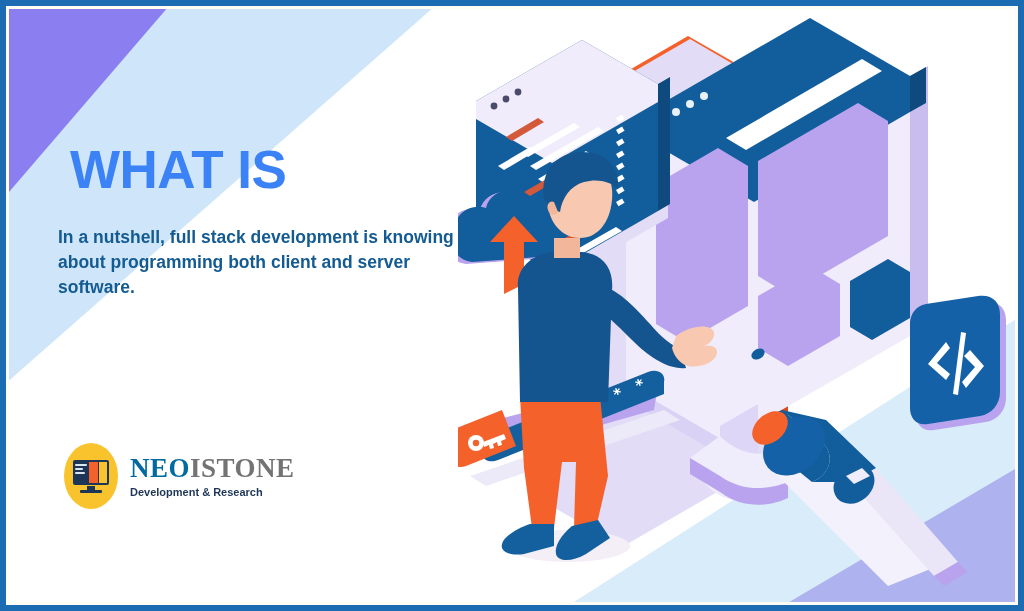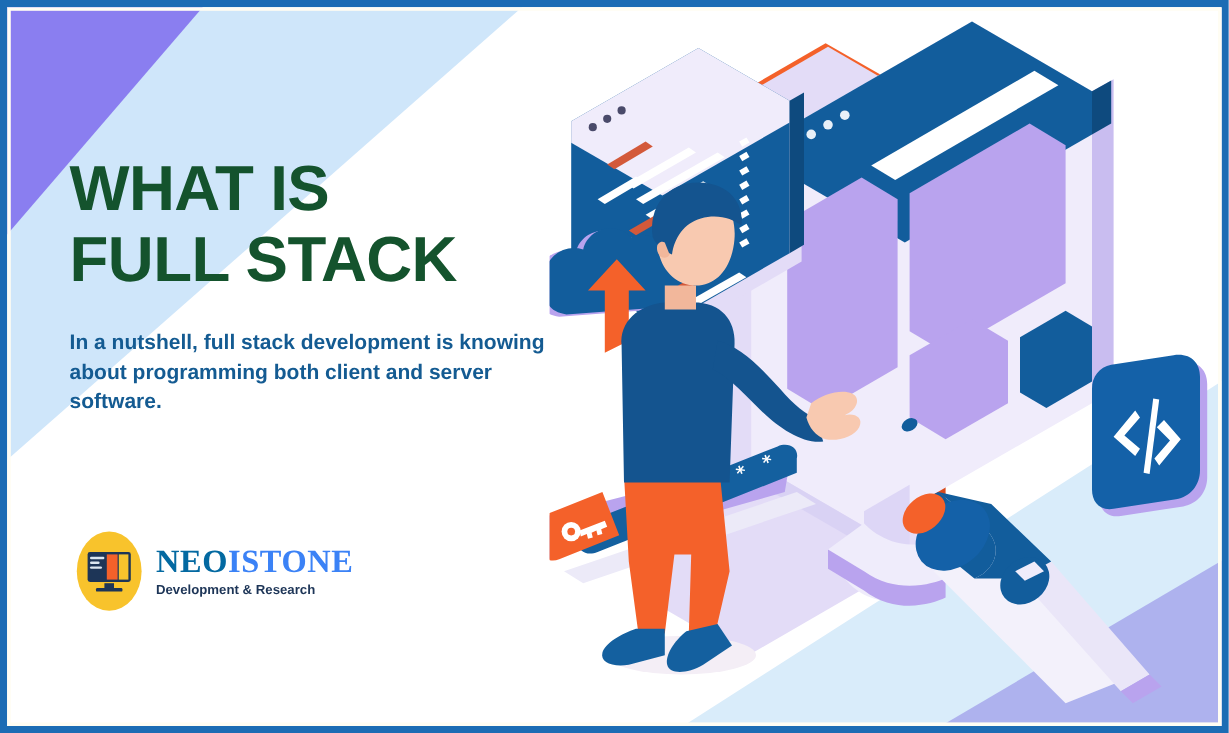--- a/index.html
+++ b/index.html
@@ -76,27 +76,27 @@
   }
 
   
   .text-col {
     position: absolute;
     left: 52px; top: 122px;
     width: 480px;
     z-index: 4;
   }
   .headline {
-    margin: 0;
+    margin: 12px;
     font-family: "Liberation Sans", sans-serif;
     font-weight: bold;
     font-size: 53px;
     line-height: 1.12;
     letter-spacing: -0.5px;
-    color: #14532d;
+    color: #3b82f6;
     text-transform: uppercase;
   }
   .headline .hl-line { display: block; white-space: nowrap; }
 
   .subtext {
     margin: 26px 0 0 0;
     font-family: "Liberation Sans", sans-serif;
     font-weight: bold;
     font-size: 17.5px;
     line-height: 1.42;
@@ -171,21 +171,21 @@
   .logo-text { margin-left: 12px; }
   .logo-word {
     font-family: "Liberation Serif", serif;
     font-weight: bold;
     font-size: 27px;
     letter-spacing: 0.5px;
     line-height: 1;
     white-space: nowrap;
   }
   .logo-word .w-neo { color: #0369a1; }
-  .logo-word .w-istone { color: #3b82f6; }
+  .logo-word .w-istone { color: #737373; }
   .logo-tagline {
     font-family: "Liberation Sans", sans-serif;
     font-weight: bold;
     font-size: 11px;
     color: #1d3557;
     margin-top: 4px;
     white-space: nowrap;
   }
 
   
@@ -369,21 +369,20 @@
           <path d="M86,192 C82,166 98,146 124,146 C150,146 162,164 160,182 C152,176 140,172 126,176 C112,180 104,192 102,206 C96,204 90,200 86,192 Z" fill="#14548f"></path>
 
           <path d="M96,196 C92,194 88,198 90,204 C92,210 98,210 100,206 Z" fill="#f2b79b"></path>
         </g>
       </svg>
     </div>
 
     <div class="text-col">
       <h1 class="headline">
         <span class="hl-line">WHAT IS</span>
-        <span class="hl-line">FULL STACK</span>
       </h1>
       <p class="subtext">In a nutshell, full stack development is knowing about programming both client and server software.</p>
     </div>
 
     <div class="logo-block">
       <div class="logo-mark">
         <div class="logo-monitor">
           <div class="logo-screen">
             <div class="ls-left">
                 <i></i>

